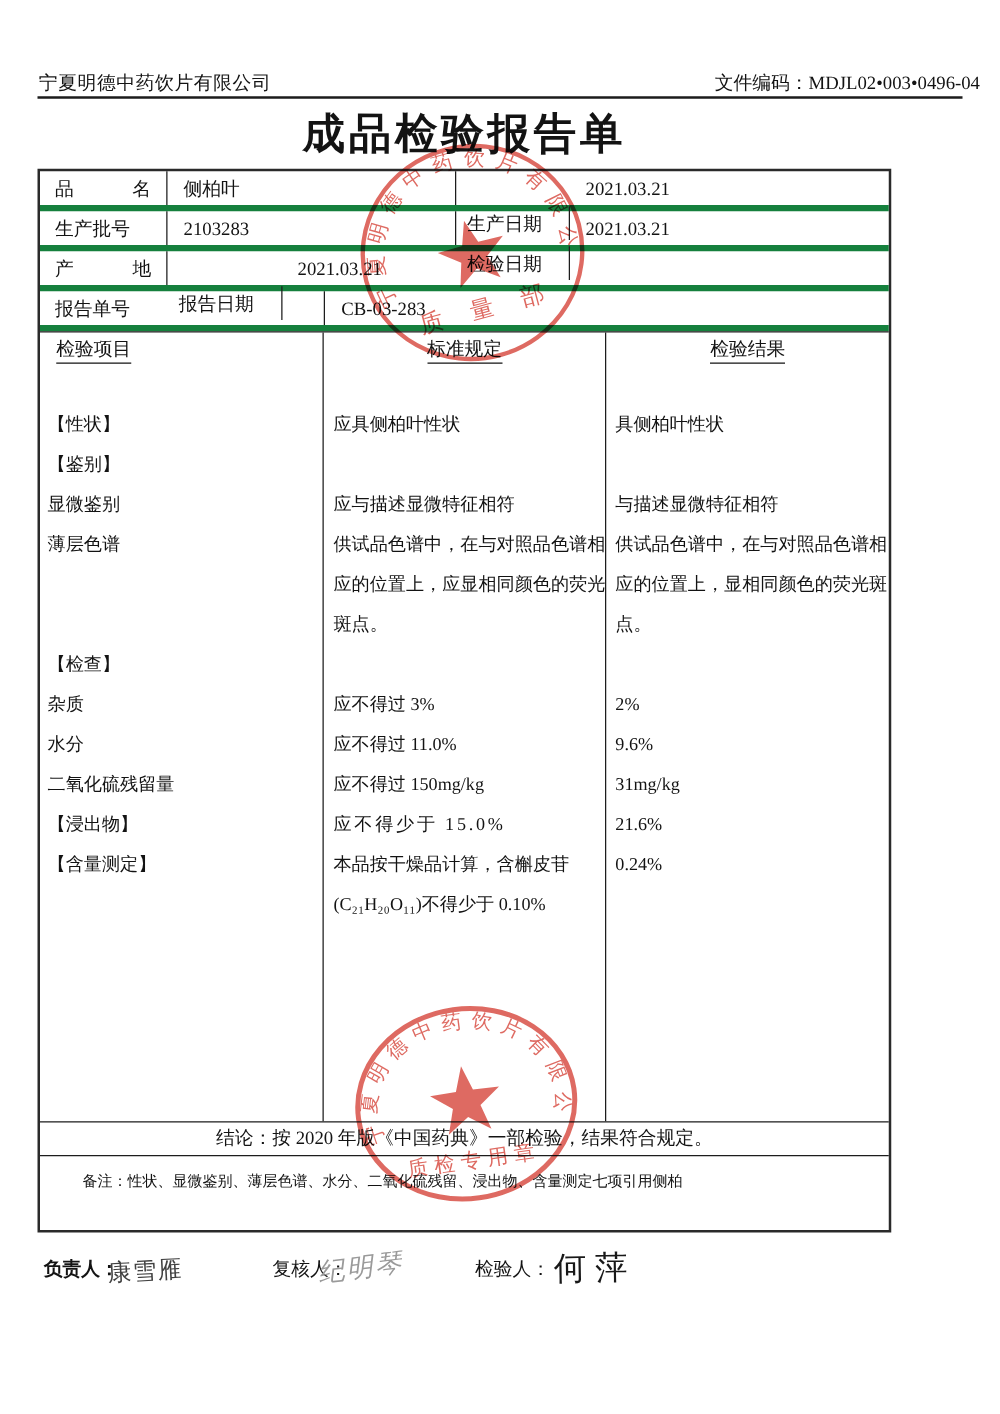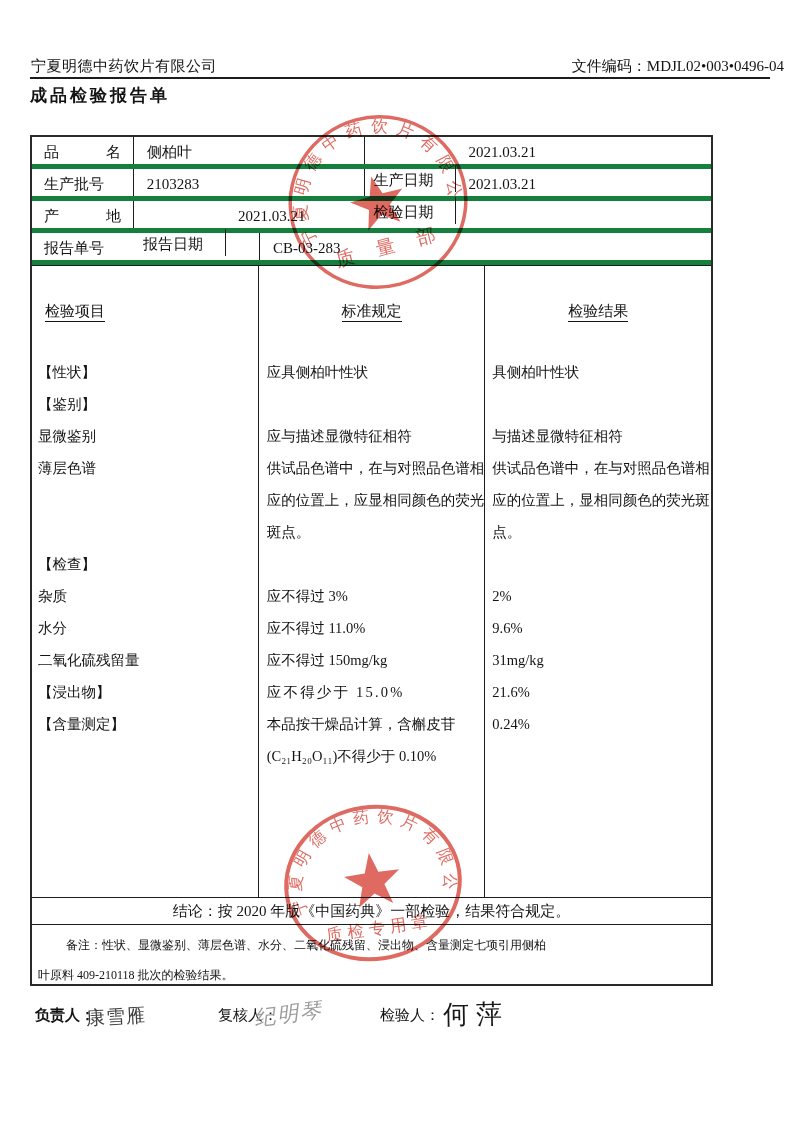--- a/index.html
+++ b/index.html
@@ -3,22 +3,22 @@
 <meta charset="utf-8">
 <style>
   html,body{margin:0;padding:0;background:#fff;}
   body{font-family:"Liberation Serif","DejaVu Serif",serif;color:#131313;}
   .page{position:relative;width:800px;height:1131px;background:#fff;overflow:hidden;}
 
   
   .hdr-company{position:absolute;left:31px;top:57px;font-size:15px;letter-spacing:.5px;}
   .hdr-code{position:absolute;top:57px;right:16px;font-size:15px;}
   .hdr-rule{position:absolute;left:30px;top:77px;width:740px;border-top:2px solid #1c1c1c;}
-  .title{position:absolute;left:30px;top:84px;width:683px;
-         font-size:17px;font-weight:bold;letter-spacing:3px;}
+  .title{position:absolute;left:30px;top:84px;width:683px;text-align:center;
+         font-size:34px;font-weight:bold;letter-spacing:3px;}
 
   
   .sheet{position:absolute;left:30px;top:135px;width:683px;border:2px solid #2a2a2a;box-sizing:border-box;}
 
   .info-row{display:flex;height:32px;border-bottom:5px solid #15803d;box-sizing:border-box;}
   .info-row:last-child{border-bottom:none;}
   .cell{box-sizing:border-box;border-right:1px solid #1c1c1c;height:100%;
         line-height:31px;font-size:15px;overflow:hidden;white-space:nowrap;}
   .cell:last-child{border-right:none;}
   .c-lab1{width:102px;padding:0 12px;text-align:justify;text-align-last:justify;}
@@ -26,21 +26,21 @@
   .c-lab2{width:92px;padding-left:9px;margin-top:28px;}
   .c-val2{width:255px;padding-left:12px;}
   .c-lab3{width:228px;padding-left:12px;}
   .c-val3{width:451px;padding-left:13px;}
 
   
   .main{display:flex;height:632px;border-top:1px solid #1c1c1c;box-sizing:border-box;}
   .tcol{box-sizing:border-box;border-right:1px solid #1c1c1c;font-size:14.5px;}
   .tcol:last-child{border-right:none;}
   .tc1{width:228px;}  .tc2{width:227px;}  .tc3{width:227px;}
-  .thead{height:58px;padding-top:4px;box-sizing:border-box;font-size:15px;margin-top:32px;}
+  .thead{height:58px;padding-top:4px;box-sizing:border-box;font-size:15px;}
   .tc1 .thead{padding-left:13px;}
   .tc2 .thead,.tc3 .thead{text-align:center;}
   .thead span{border-bottom:1px solid #131313;padding-bottom:2px;}
   .tline{height:32px;line-height:32px;white-space:nowrap;overflow:visible;}
   .tc1 .tline{padding-left:6px;}
   .tc2 .tline{padding-left:8px;}
   .tc3 .tline{padding-left:7px;}
   .tc2 .tline:nth-child(12){letter-spacing:2.2px;}
 
   .concl{height:27px;line-height:27px;border-top:1px solid #1c1c1c;text-align:center;
@@ -143,21 +143,20 @@
         <div class="tline">31mg/kg</div>
         <div class="tline">21.6%</div>
         <div class="tline">0.24%</div>
         <div class="tline"></div>
       </div>
     </div>
 
     <div class="concl">结论：按 2020 年版《中国药典》一部检验，结果符合规定。</div>
     <div class="remark">
       <div class="rline">备注：性状、显微鉴别、薄层色谱、水分、二氧化硫残留、浸出物、含量测定七项引用侧柏</div>
-      <div class="rline">叶原料 409-210118 批次的检验结果。</div>
     </div>
   </div>
 
   <span class="sig-label" style="left:35px;font-weight:bold;">负责人：</span>
   <span class="sig sig1">康雪雁</span>
   <span class="sig-label" style="left:218px;">复核人：</span>
   <span class="sig sig2">纪明琴</span>
   <span class="sig-label" style="left:380px;">检验人：</span>
   <span class="sig sig3">何萍</span>
 

